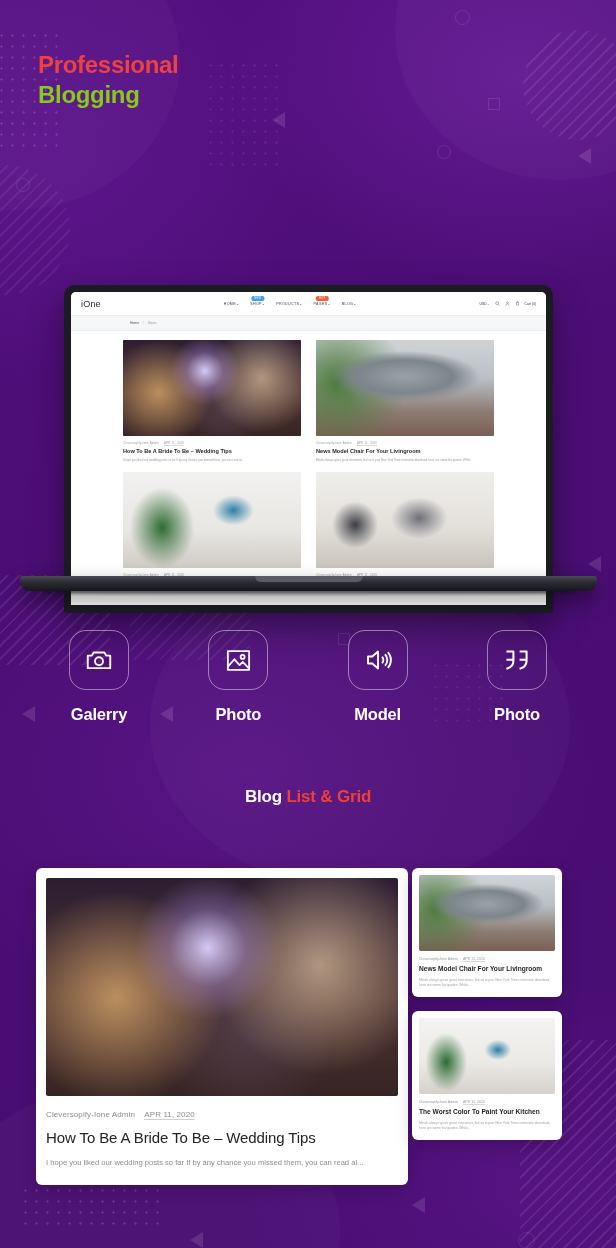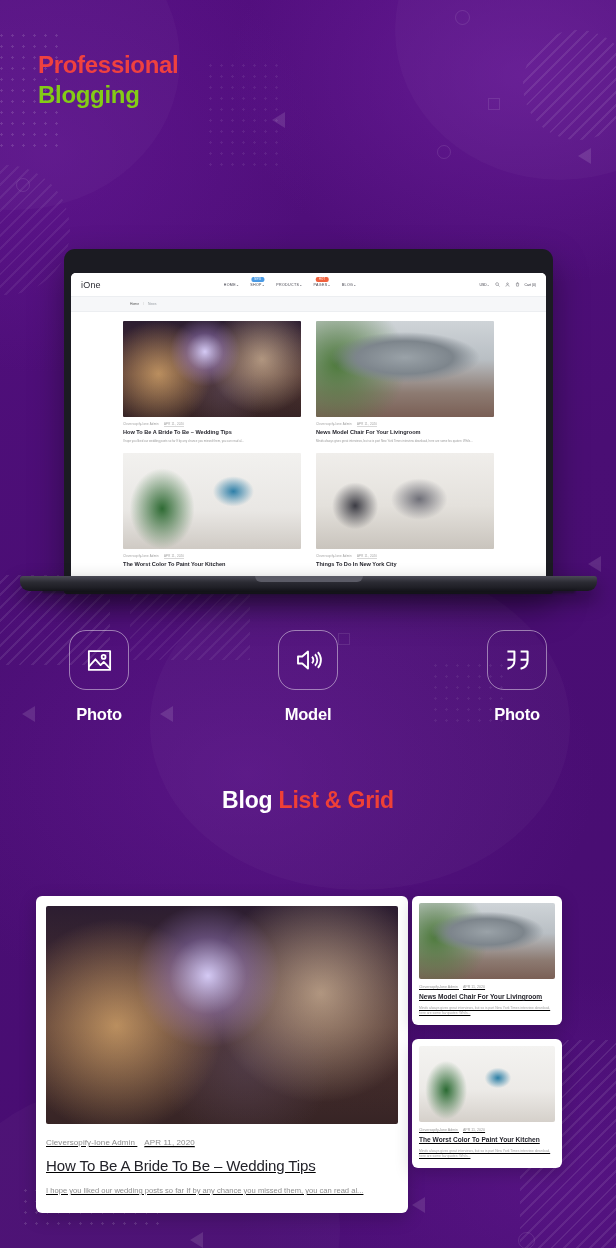--- a/index.html
+++ b/index.html
@@ -62,22 +62,23 @@
     line-height: 1.65;
     max-width: 535px;
   }
 
   
   .laptop { position: absolute; left: 64px; top: 249px; width: 489px; }
   .laptop-lid {
     position: relative;
     background: #1b1b22;
     border-radius: 11px 11px 3px 3px;
-    padding: 24px 7px 8px 7px;
+    padding: 7px 7px 8px 7px;
     box-shadow: 0 14px 34px rgba(0,0,0,0.38);
+    margin-top: 36px;
   }
   .screen {
     background: #ffffff;
     border-radius: 5px 5px 0 0;
     overflow: hidden;
     height: 313px;
     position: relative;
   }
   .laptop-base {
     position: absolute;
@@ -193,26 +194,26 @@
     border-radius: 17px;
     display: flex; align-items: center; justify-content: center;
   }
   .format-label {
     margin-top: 15px; color: #fff; font-size: 16.5px; font-weight: 700; letter-spacing: -0.2px;
   }
 
   
   .sec-head {
     position: absolute; left: 0; top: 787px; width: 616px; text-align: center;
-    font-size: 23px; font-weight: 700; color: #ffffff; letter-spacing: -0.2px;
+    font-size: 17px; font-weight: 700; color: #ffffff; letter-spacing: -0.2px;
   }
   .sec-head .accent { color: #ef4036; }
 
   
-  .blog-area { position: absolute; left: 36px; top: 896px; width: 544px; display: flex; gap: 4px; text-decoration: underline; }
+  .blog-area { position: absolute; left: 36px; top: 868px; width: 544px; display: flex; gap: 4px; }
   .blog-main {
     width: 372px; background: #fff; border-radius: 6px;
     padding: 10px 10px 16px 10px;
     box-shadow: 0 5px 18px rgba(0,0,0,0.20);
   }
   .blog-main .hero-img {
     width: 100%; height: 218px; border-radius: 2px;
     background-size: cover; background-position: center;
   }
   .blog-main .meta { margin-top: 14px; font-size: 8px; color: #8d8d8d; letter-spacing: 0.1px; }
@@ -369,20 +370,29 @@
         </div>
       </div>
     </div>
   </div>
   <div class="laptop-base"></div>
   <div class="laptop-foot"></div>
 </section>
 
 <section class="formats">
 
+  <div class="format">
+    <div class="format-box">
+      <svg width="30" height="30" viewBox="0 0 24 24" fill="none" stroke="#ffffff" stroke-width="1.5" stroke-linejoin="round">
+        <path d="M3 8.5h3.2L7.7 6h8.6l1.5 2.5H21v10H3z"></path>
+        <circle cx="12" cy="13" r="3.2"></circle>
+      </svg>
+    </div>
+    <div class="format-label">Galerry</div>
+  </div>
 
   <div class="format">
     <div class="format-box">
       <svg width="29" height="29" viewBox="0 0 24 24" fill="none" stroke="#ffffff" stroke-width="1.5" stroke-linejoin="round">
         <rect x="3.2" y="4.2" width="17.6" height="15.6"></rect>
         <circle cx="15.4" cy="9" r="1.6"></circle>
         <path d="M3.2 17l5.4-6 4.3 4.8 2.6-2.6 5.3 5.6"></path>
       </svg>
     </div>
     <div class="format-label">Photo</div>

